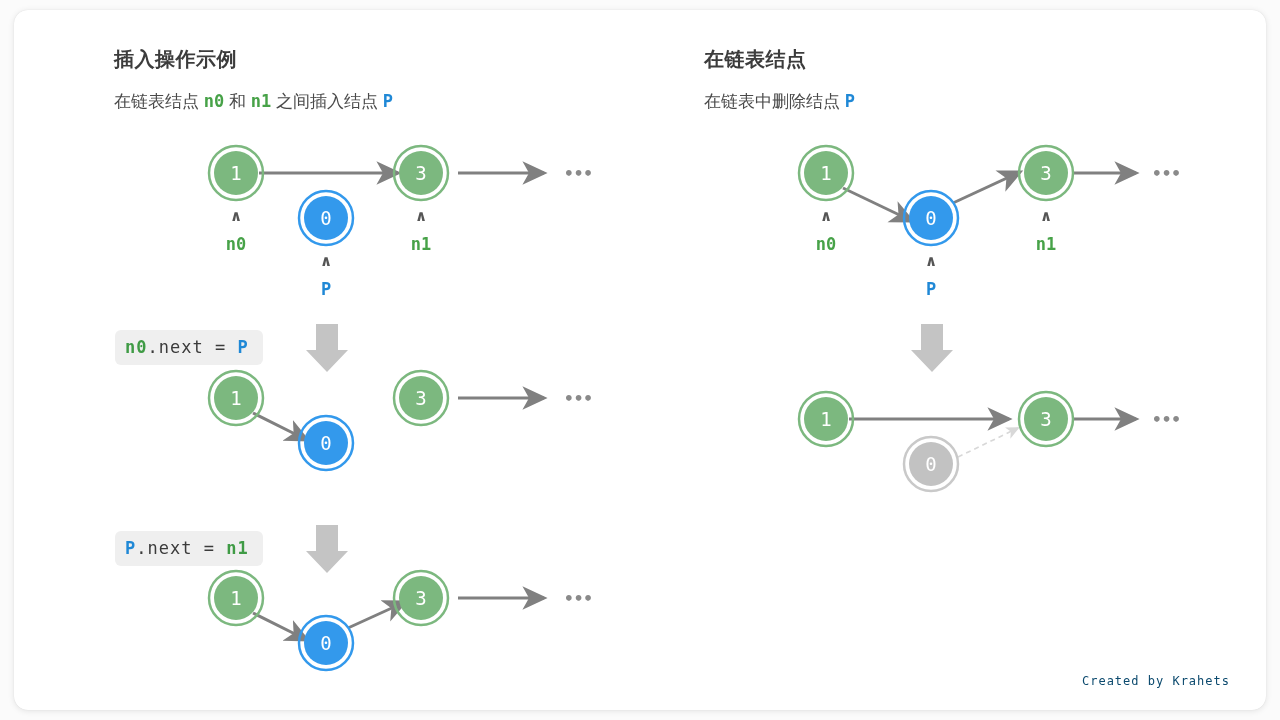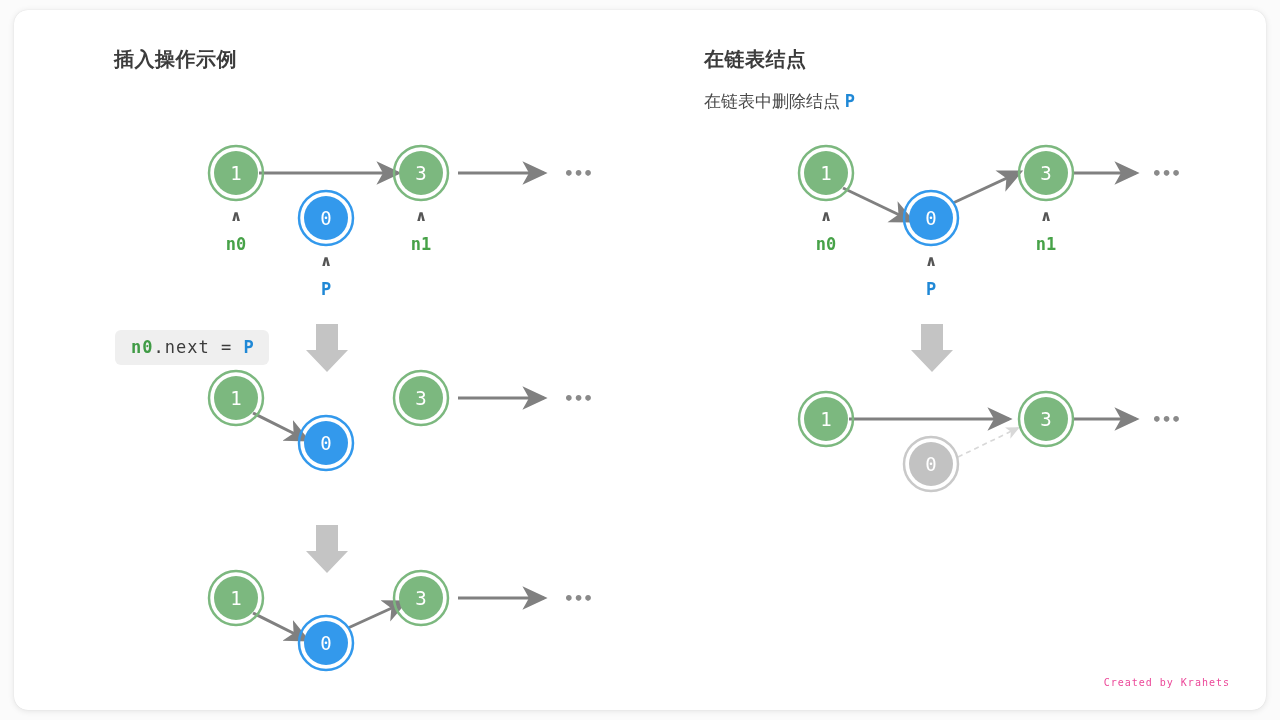--- a/index.html
+++ b/index.html
@@ -50,37 +50,37 @@
   .green { color: #47a248; }
   .blue  { color: #1f88d6; }
 
   .stage { position: absolute; left: 0; top: 0; width: 100%; height: 100%; }
   .stage svg { position: absolute; left: 0; top: 0; overflow: visible; }
 
   .chip {
     position: absolute;
     background: #efefef;
     border-radius: 6px;
-    padding: 7px 14px 8px 16px;
+    padding: 7px 14px 8px 10px;
     font-family: "DejaVu Sans Mono", monospace;
     font-size: 17px;
     color: #3b3b3b;
     white-space: nowrap;
     letter-spacing: 1px;
   }
   .chip .tok-green { color: #3f9b45; font-weight: bold; }
   .chip .tok-blue  { color: #1f88d6; font-weight: bold; }
   .chip .tok-plain { color: #3b3b3b; }
 
   .credit {
     position: absolute;
     right: 36px; bottom: 22px;
     font-family: "DejaVu Sans Mono", monospace;
-    font-size: 10px;
-    color: #ec4899;
+    font-size: 12px;
+    color: #0c4a6e;
     letter-spacing: 1px;
   }
   .node-label {
     font-family: "DejaVu Sans Mono", monospace;
     font-weight: bold;
     font-size: 17px;
   }
   .caret {
     font-family: "DejaVu Sans", sans-serif;
     font-size: 15px;
@@ -94,34 +94,45 @@
   }
 </style>
 </head>
 <body>
 
 <div id="page">
   <div class="card">
 
     <div class="panel panel-left">
       <div class="panel-title">插入操作示例</div>
+      <div class="panel-sub">
+        <span>在链表结点</span>
+        <span class="mono green">n0</span>
+        <span>和</span>
+        <span class="mono green">n1</span>
+        <span>之间插入结点</span>
+        <span class="mono blue">P</span>
+      </div>
     </div>
 
     <div class="panel panel-right">
       <div class="panel-title">在链表结点</div>
       <div class="panel-sub">
         <span>在链表中删除结点</span>
         <span class="mono blue">P</span>
       </div>
     </div>
 
     <div class="chip" style="left:101px; top:320px;">
       <span class="tok-green">n0</span><span class="tok-plain">.next = </span><span class="tok-blue">P</span>
     </div>
 
+    <div class="chip" style="left:101px; top:521px;">
+      <span class="tok-blue">P</span><span class="tok-plain">.next = </span><span class="tok-green">n1</span>
+    </div>
 
 
     <div class="stage">
       <svg width="1252" height="700" viewBox="0 0 1252 700" xmlns="http://www.w3.org/2000/svg">
         <defs>
           <marker id="ah" markerWidth="9" markerHeight="9" refX="7.2" refY="4.5" orient="auto" markerUnits="strokeWidth">
             <path d="M0,0.6 L8.4,4.5 L0,8.4 L2.2,4.5 Z" fill="#808080"></path>
           </marker>
           <marker id="ah-faint" markerWidth="9" markerHeight="9" refX="7.2" refY="4.5" orient="auto" markerUnits="strokeWidth">
             <path d="M0,0.6 L8.4,4.5 L0,8.4 L2.2,4.5 Z" fill="#d8d8d8"></path>

